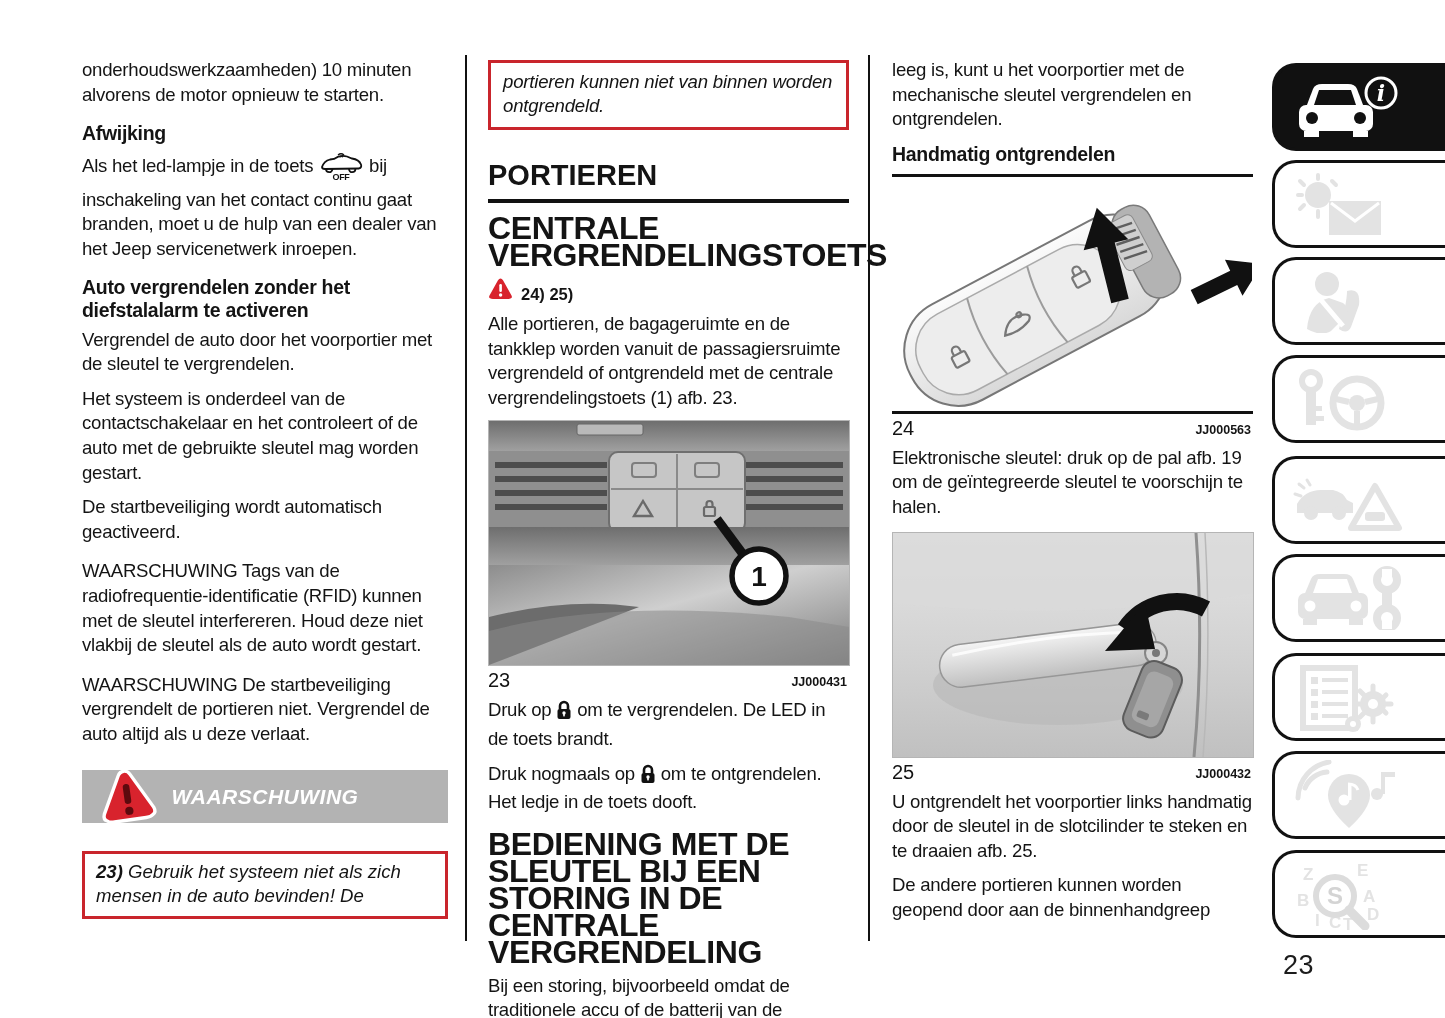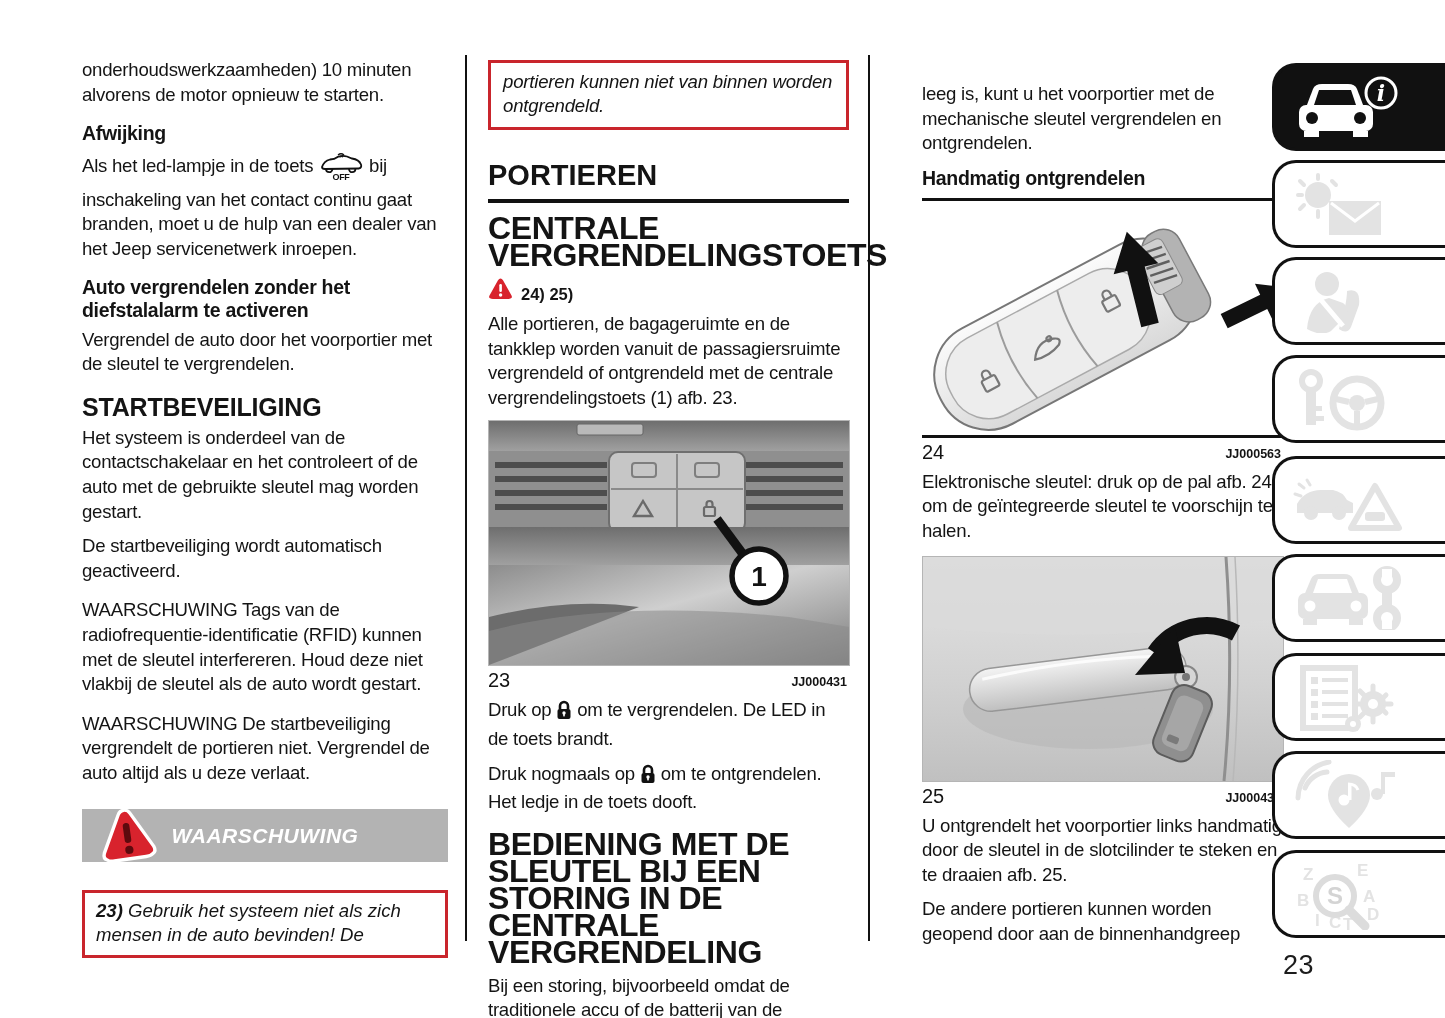--- a/index.html
+++ b/index.html
@@ -1,21 +1,21 @@
 <!DOCTYPE html>
 <html><head>
 <meta charset="utf-8">
 <style>
   html,body{margin:0;padding:0;background:#ffffff;}
   #page{position:relative;width:1445px;height:1018px;background:#ffffff;overflow:hidden;
         font-family:"Liberation Sans",sans-serif;color:#141414;}
   .col{position:absolute;top:58px;}
   .col-left{left:82px;width:366px;}
   .col-mid{left:488px;width:361px;}
-  .col-right{left:922px;width:361px;margin-top:24px;}
+  .col-right{left:892px;width:361px;}
   .vdiv{position:absolute;top:55px;width:2px;height:886px;background:#111;}
   p.body{font-size:18.6px;line-height:24.6px;letter-spacing:-0.25px;margin:0 0 10px 0;}
   .h-bold{font-size:19.5px;font-weight:bold;letter-spacing:-0.3px;line-height:24px;margin:14px 0 5px 0;}
   .h-caps-xl{font-size:29px;font-weight:bold;letter-spacing:0;line-height:30px;
              border-bottom:4px solid #111;padding-bottom:9px;margin:30px 0 12px 0;}
   .h-caps{font-size:32px;font-weight:bold;letter-spacing:-0.4px;line-height:27px;margin:0 0 8px 0;}
   .h-caps-md{font-size:25px;font-weight:bold;letter-spacing:-0.2px;margin:16px 0 4px 0;}
   .redbox{border:3px solid #c9252c;padding:7px 12px 9px 12px;font-style:italic;
           font-size:18.6px;line-height:24px;letter-spacing:-0.2px;}
   .warnbanner{position:relative;margin-top:24px;height:53px;background:#b3b3b3;
@@ -55,21 +55,20 @@
     <p class="body"><span>Als het led-lampje in de toets</span>
       <span class="inline-icon"><svg width="46" height="31" viewBox="0 0 46 31">
         <path d="M4 17 Q6 11 12 9.5 L16 9 Q22 4.5 29 6.5 L34 8.5 Q41 9.5 43 14.5 Q44 17.5 41 18.5 L7 19 Q4 19 4 17 Z" fill="none" stroke="#111" stroke-width="1.8"></path>
         <path d="M8 19 a3.2 3.2 0 0 0 6.4 0 M31 19 a3.2 3.2 0 0 0 6.4 0" fill="none" stroke="#111" stroke-width="1.8"></path>
         <path d="M20 5 q3 -2.5 6 0 M21.5 7 q1.8 -1.4 3.6 0" fill="none" stroke="#111" stroke-width="1.4"></path>
         <text x="23" y="29.5" font-size="9" font-weight="bold" text-anchor="middle" fill="#111">OFF</text>
       </svg></span>
       <span>bij inschakeling van het contact continu gaat branden, moet u de hulp van een dealer van het Jeep servicenetwerk inroepen.</span></p>
     <div class="h-bold" style="line-height:23.5px;">Auto vergrendelen zonder het diefstalalarm te activeren</div>
     <p class="body">Vergrendel de auto door het voorportier met de sleutel te vergrendelen.</p>
-    <div class="h-caps-md">STARTBEVEILIGING</div>
     <p class="body">Het systeem is onderdeel van de contactschakelaar en het controleert of de auto met de gebruikte sleutel mag worden gestart.</p>
     <p class="body">De startbeveiliging wordt automatisch geactiveerd.</p>
     <p class="body" style="margin-top:15px;">WAARSCHUWING Tags van de radiofrequentie-identificatie (RFID) kunnen met de sleutel interfereren. Houd deze niet vlakbij de sleutel als de auto wordt gestart.</p>
     <p class="body" style="margin-top:15px;">WAARSCHUWING De startbeveiliging vergrendelt de portieren niet. Vergrendel de auto altijd als u deze verlaat.</p>
     <div class="warnbanner">
       <span class="warn-tri"><svg width="66" height="62" viewBox="0 0 66 62">
         <g transform="rotate(-8 33 31)">
           <path d="M33 6 Q37 6 39 10 L58 46 Q60 51 56 53 Q54 55 49 55 L17 55 Q12 55 10 53 Q6 51 8 46 L27 10 Q29 6 33 6 Z" fill="#d8232d" stroke="#ffffff" stroke-width="3.4"></path>
           <rect x="30" y="19" width="6.6" height="20" rx="3.2" fill="#5d0a0e"></rect>
           <circle cx="33.3" cy="46" r="4.1" fill="#5d0a0e"></circle>
@@ -214,21 +213,21 @@
           <g transform="translate(286,128) rotate(64)">
             <path d="M -8 -18 L -8 -62 L -20 -62 L 0 -94 L 20 -62 L 8 -62 L 8 -18 Z"></path>
           </g>
         </g>
       </svg>
     </div>
     <div class="fig-caption">
       <span class="fnum">24</span>
       <span class="fcode">JJ000563</span>
     </div>
-    <p class="body">Elektronische sleutel: druk op de pal afb. 24 om de geïntegreerde sleutel te voorschijn te halen.</p>
+    <p class="body">Elektronische sleutel: druk op de pal afb. 19 om de geïntegreerde sleutel te voorschijn te halen.</p>
     <div class="figure fig-photo" style="margin-top:12px;">
       <svg width="360" height="224" viewBox="0 0 360 224">
         <defs>
           <linearGradient id="doorg" x1="0" y1="0" x2="0" y2="1">
             <stop offset="0" stop-color="#e4e4e4"></stop>
               <stop offset="0.55" stop-color="#d2d2d2"></stop>
               <stop offset="1" stop-color="#c0c0c0"></stop>
           </linearGradient>
           <linearGradient id="hang" x1="0" y1="0" x2="0" y2="1">
             <stop offset="0" stop-color="#f4f4f4"></stop>

